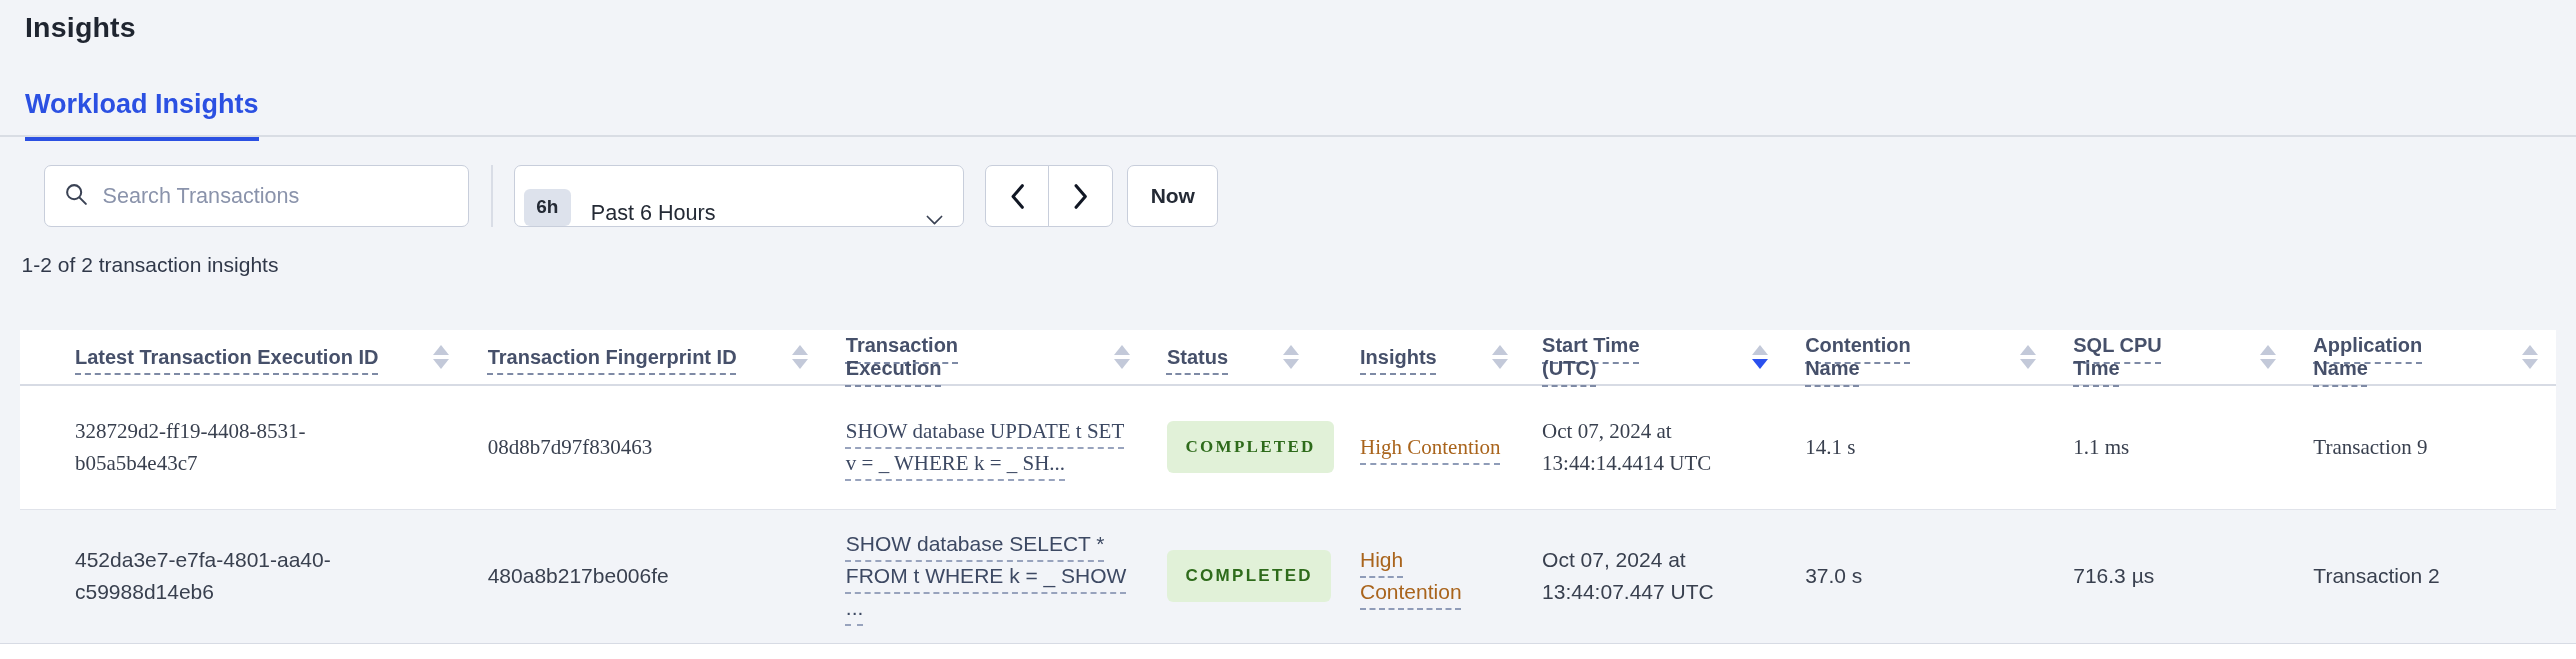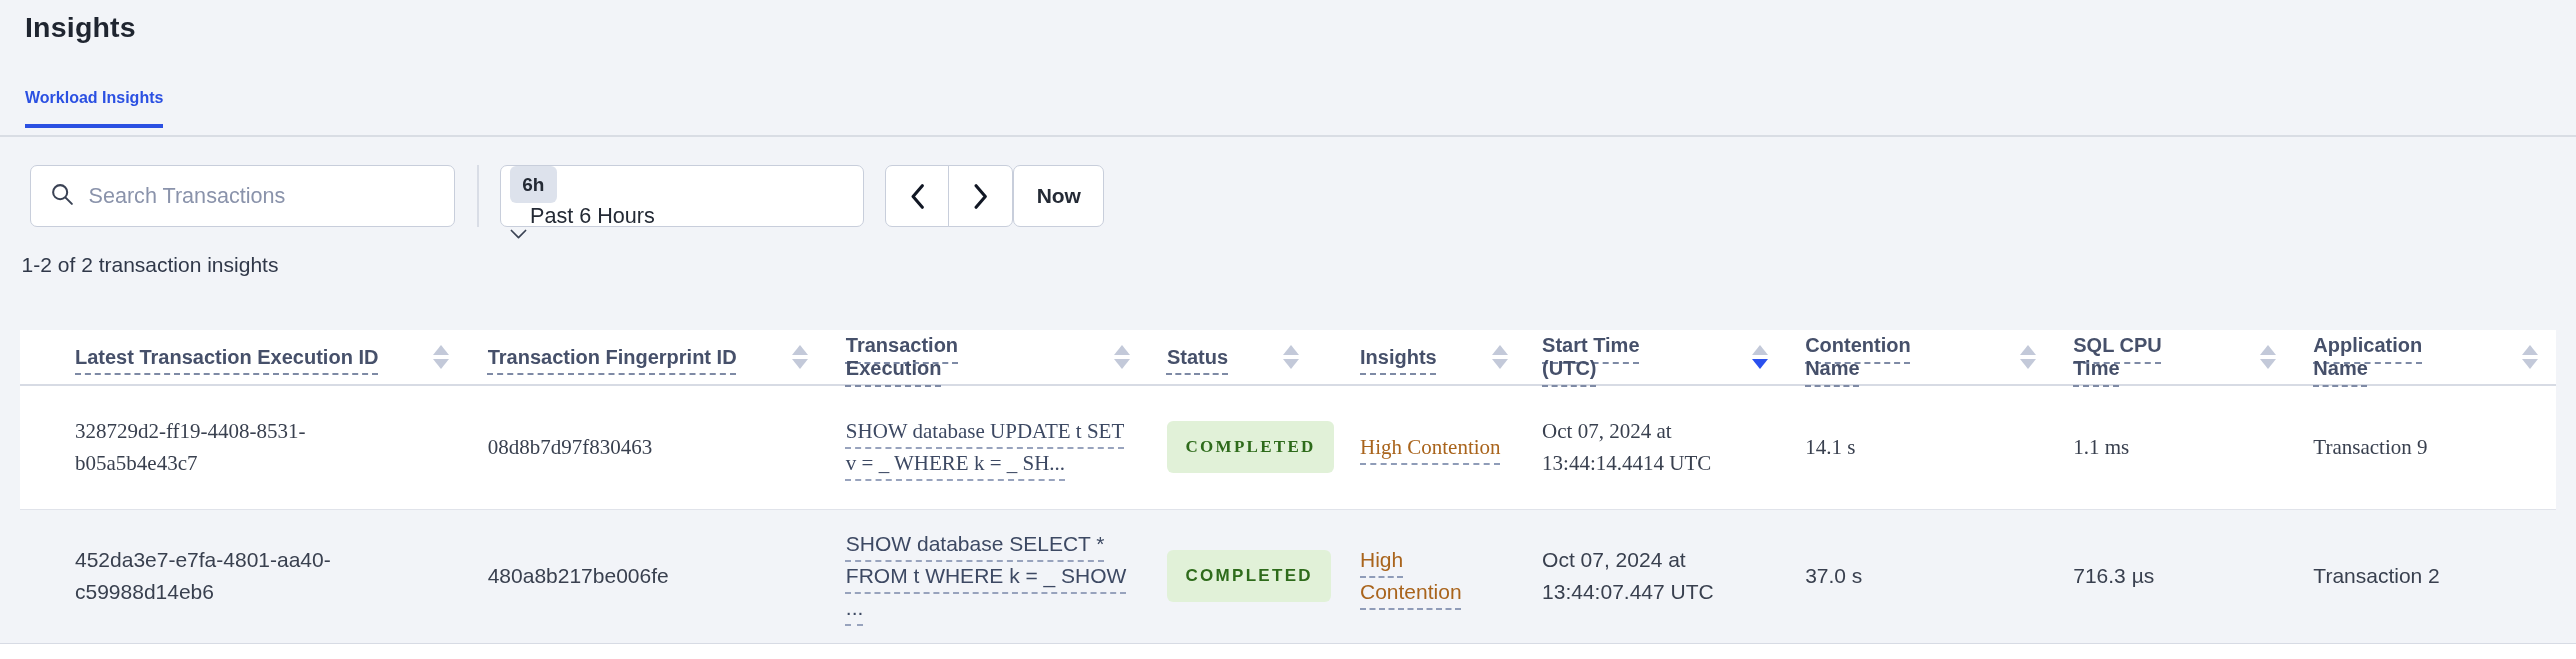--- a/index.html
+++ b/index.html
@@ -12,59 +12,59 @@
   }
 
   
   .page-title {
     position:absolute; left:25px; top:10.8px;
     font-size:28.5px; font-weight:700; color:#1f2530; letter-spacing:0.2px;
   }
   .tabs-line { position:absolute; left:0; right:0; top:135px; height:2.3px; background:#d9dde4; }
   .tabs { position:absolute; left:25px; top:89px; display:flex; gap:63px; z-index:2; }
   .tab {
-    font-size:16px; font-weight:600; color:#3c4454;
+    font-size:27px; font-weight:600; color:#3c4454;
     padding-bottom:17px; border-bottom:4.6px solid transparent; cursor:pointer;
   }
   .tab.active { color:#2b50e2; border-bottom-color:#2b50e2; font-weight:700; }
 
   
   .controls { position:absolute; left:20px; top:165px; height:62px; display:flex; align-items:center; }
   .btn {
     height:62px; background:#fff; border:1.5px solid #c8cedb; border-radius:7px;
     display:flex; align-items:center; justify-content:center;
     font-size:21px; font-weight:700; color:#242a35; cursor:pointer;
   }
   .select-btn { width:290px; gap:18.5px; }
   .filters-btn { width:156px; margin-left:23px; gap:10.8px; }
   .search-box {
-    width:425px; height:62px; margin-left:10px;
+    width:425px; height:62px; margin-left:24px;
     background:#fff; border:1.5px solid #c8cedb; border-radius:7px;
     display:flex; align-items:center; padding:0 18.5px; gap:14px;
   }
   .search-box input {
     border:none; outline:none; flex:1; font-size:21.6px;
     font-family:"Liberation Sans", sans-serif; color:#242a35; background:transparent;
   }
   .search-box input::placeholder { color:#8a93ab; }
   .v-sep { width:1.5px; height:62px; background:#d9dde6; margin-left:22.3px; }
   .time-picker {
-    width:364px; height:62px; margin-left:21px;
+    width:450px; height:62px; margin-left:21px;
     background:#fff; border:1.5px solid #c8cedb; border-radius:7px;
-    display:flex; align-items:flex-start; padding:0 20px 0 9.2px; cursor:pointer;flex-direction:column;
+    display:flex; align-items:flex-end; padding:0 20px 0 9.2px; cursor:pointer;
   }
   .time-badge {
     background:#dde2ec; border-radius:6.2px; padding:7.7px 12.3px;
     font-size:19px; font-weight:700; color:#242a35;
   }
   .time-label { margin-left:20px; font-size:21.6px; font-weight:400; color:#242a35; flex:1; text-align:left; }
   .arrow-group { display:flex; margin-left:21px; }
   .arrow-btn { width:65px; height:62px; border-radius:7px 0 0 7px; }
   .arrow-btn.next { border-radius:0 7px 7px 0; margin-left:-1.5px; }
-  .now-btn { width:91px; font-weight:600; }
+  .now-btn { width:91px; margin-left:14px; font-weight:600; }
 
   .chevron-down-icon, .chevron-nav { display:inline-block; line-height:0; }
 
   
   .result-count { position:absolute; left:21.6px; top:253px; font-size:21px; color:#303849; }
 
   
   .card { position:absolute; left:20px; top:330px; width:2536px; height:330px; background:#fff; z-index:1; }
   table { width:100%; border-collapse:collapse; table-layout:fixed; }
   col.c1{width:449px} col.c2{width:358px} col.c3{width:321px} col.c4{width:193px}

